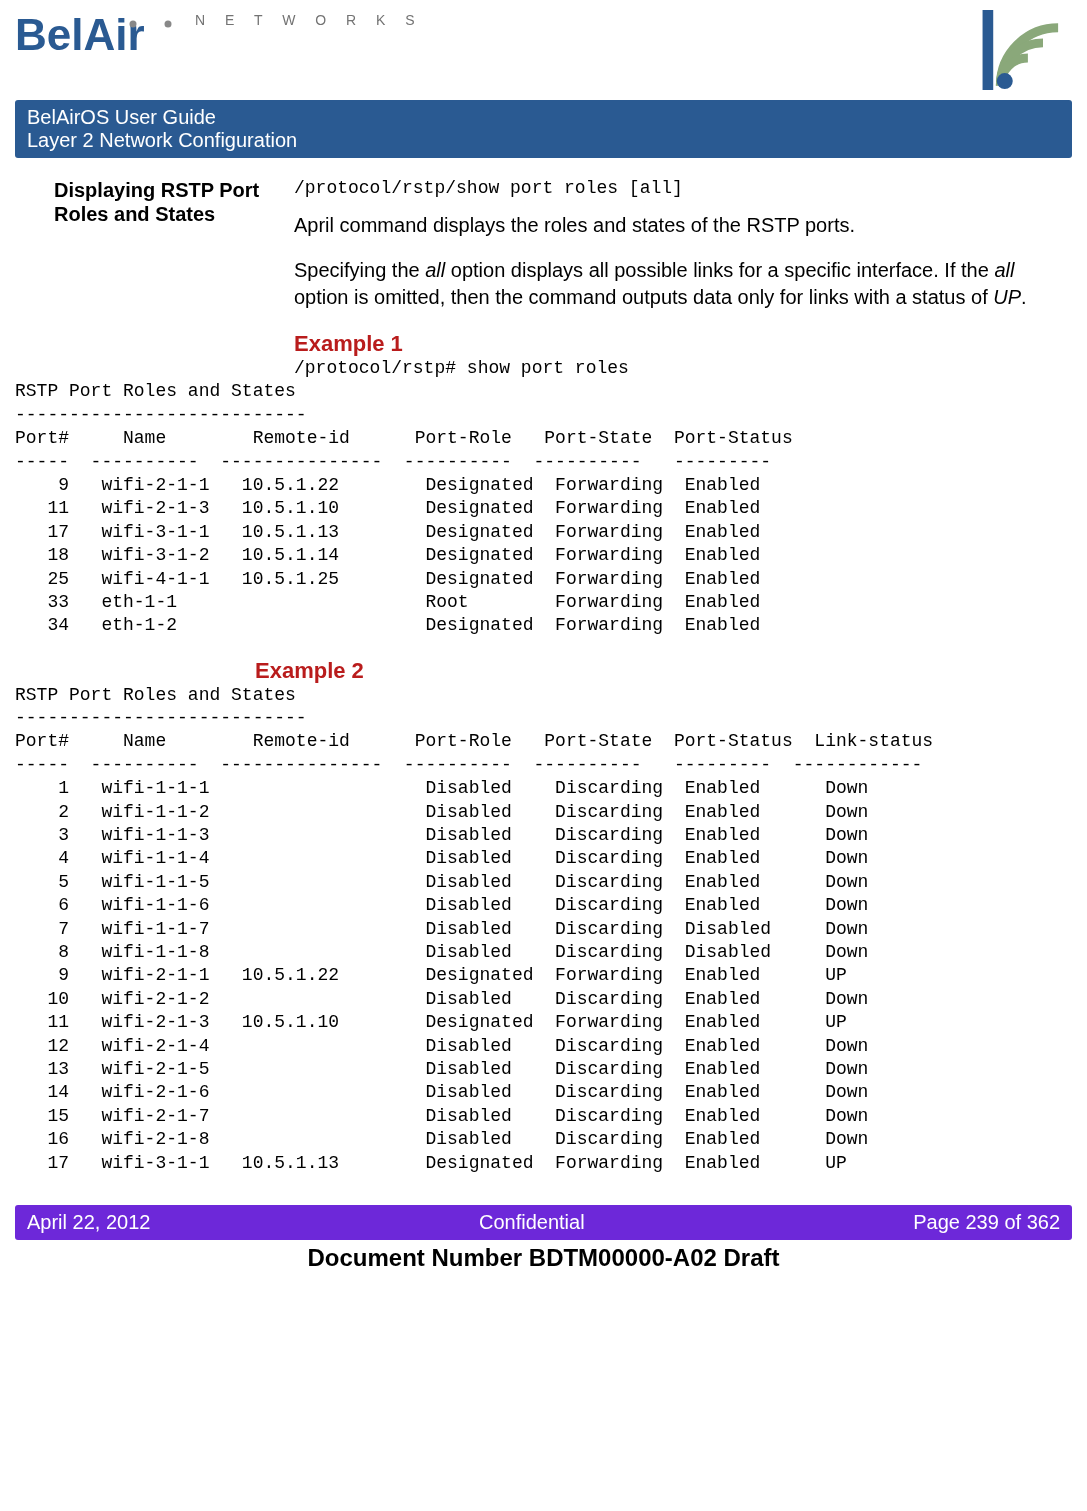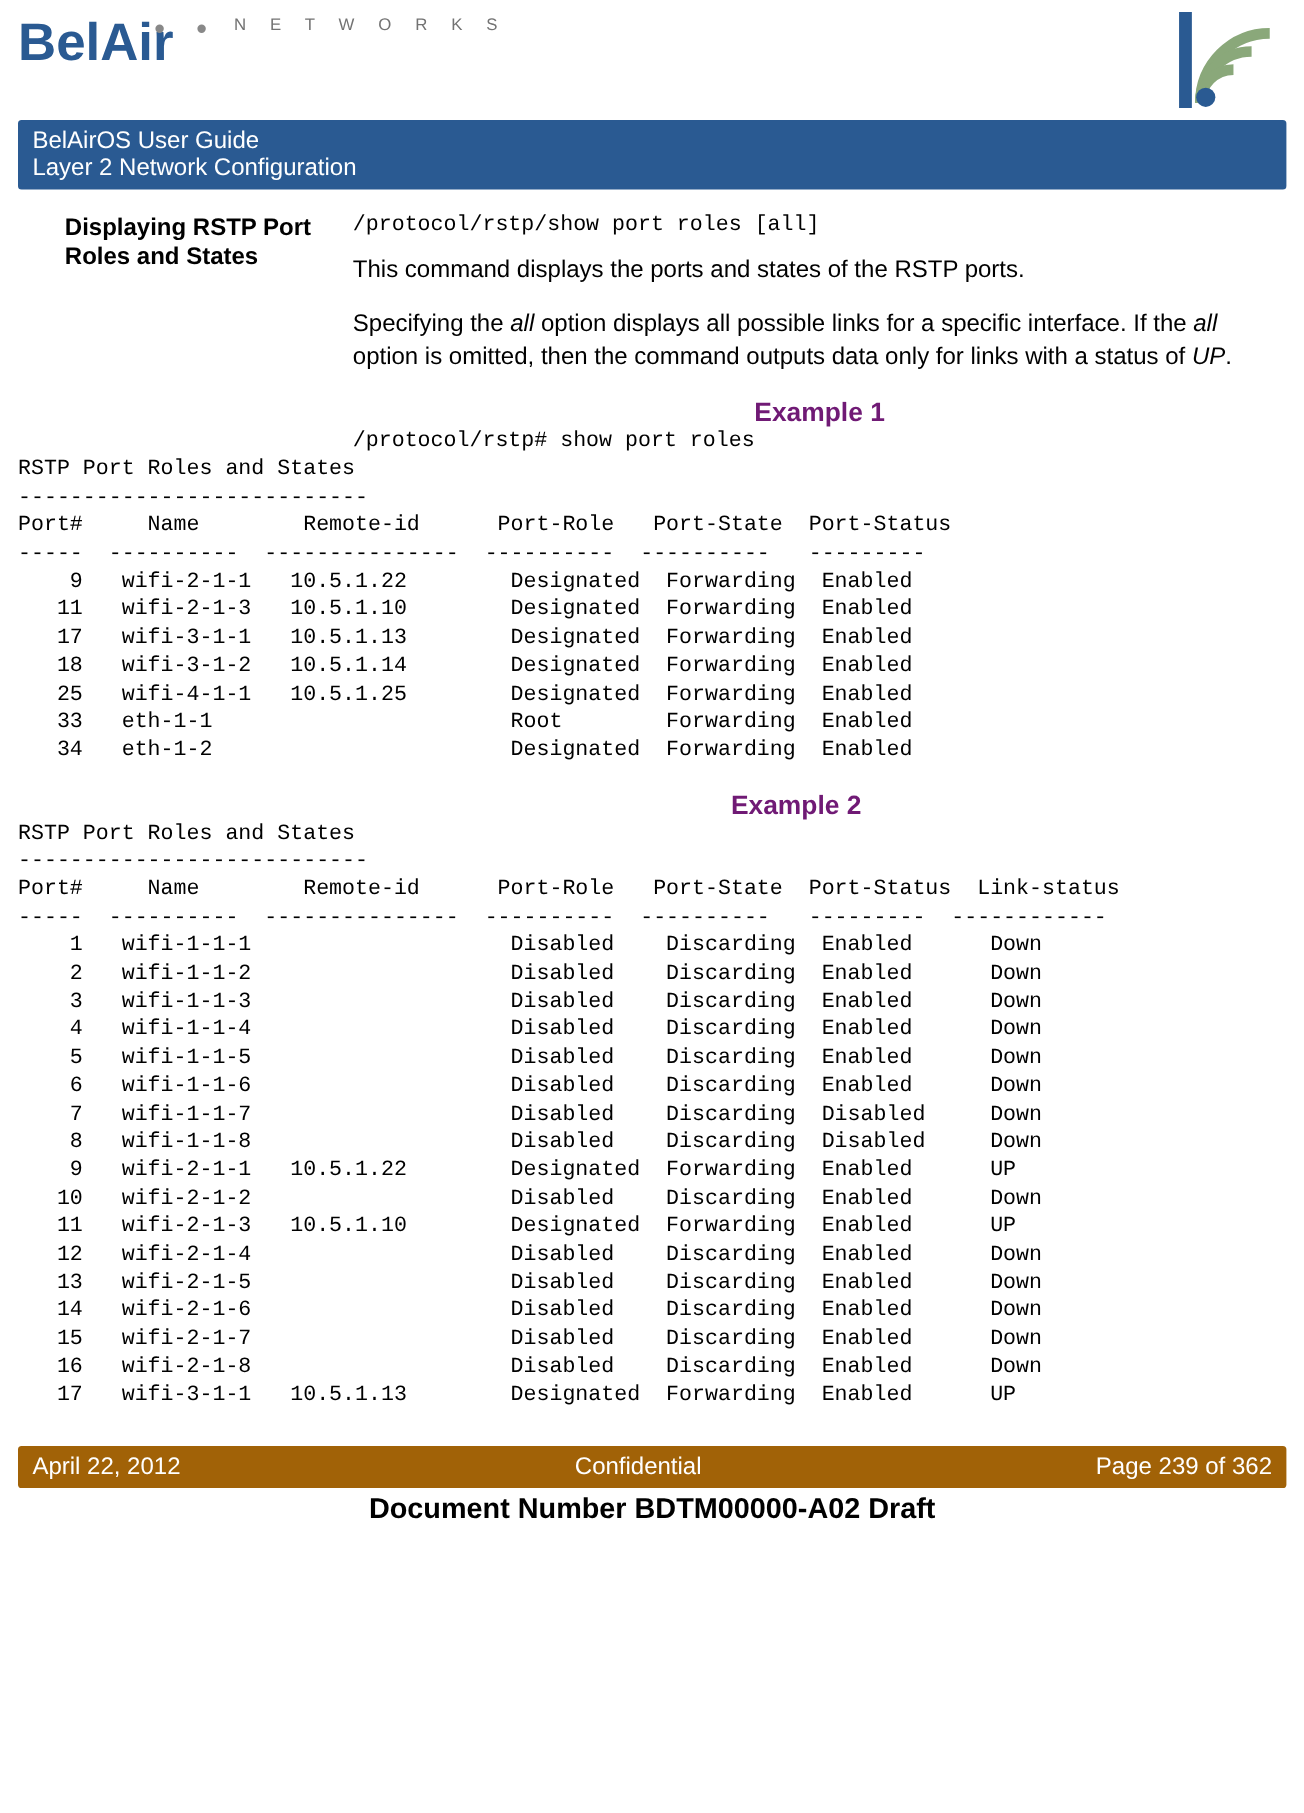--- a/index.html
+++ b/index.html
@@ -81,45 +81,44 @@
       margin: 0 0 14px 0;
     }
     .para {
       font-family: 'Gill Sans', 'Trebuchet MS', sans-serif;
       font-size: 20px;
       line-height: 1.35;
       margin: 0 0 18px 0;
     }
     .italic { font-style: italic; }
     .example-heading {
-      color: #701a75;
+      color: #b91c1c;
       font-size: 22px;
       font-weight: bold;
       font-family: 'Gill Sans', 'Trebuchet MS', sans-serif;
       margin: 20px 0 0 0;
-      text-align: center;
     }
     .mono-block {
       font-family: 'Courier New', monospace;
       font-size: 18px;
       white-space: pre;
       line-height: 1.3;
       margin: 0;
     }
     .mono-line {
       font-family: 'Courier New', monospace;
       font-size: 18px;
       white-space: pre;
       line-height: 1.3;
     }
     .indented {
       margin-left: 240px;
     }
     .footer-bar {
-      background: #a16207;
+      background: #6d28d9;
       color: white;
       padding: 6px 12px;
       display: flex;
       justify-content: space-between;
       font-size: 20px;
       font-family: 'Gill Sans', 'Trebuchet MS', sans-serif;
       border-radius: 3px;
       margin-top: 30px;
     }
     .doc-number {
@@ -158,21 +157,21 @@
 
   <div class="title-bar">
     <span>BelAirOS User Guide</span>
     <span>Layer 2 Network Configuration</span>
   </div>
 
   <div class="content-row">
     <div class="side-heading">Displaying RSTP Port Roles and States</div>
     <div class="body-text">
       <p class="cmd-text">/protocol/rstp/show port roles [all]</p>
-      <p class="para">This command displays the ports and states of the RSTP ports.</p>
+      <p class="para">April command displays the roles and states of the RSTP ports.</p>
       <p class="para">
         <span>Specifying the </span><span class="italic">all</span><span> option displays all possible links for a specific interface. If the </span><span class="italic">all</span><span> option is omitted, then the command outputs data only for links with a status of </span><span class="italic">UP</span><span>.</span>
       </p>
       <div class="example-heading">Example 1</div>
       <div class="mono-line">/protocol/rstp# show port roles</div>
     </div>
   </div>
 
   <pre class="mono-block">RSTP Port Roles and States
 ---------------------------

